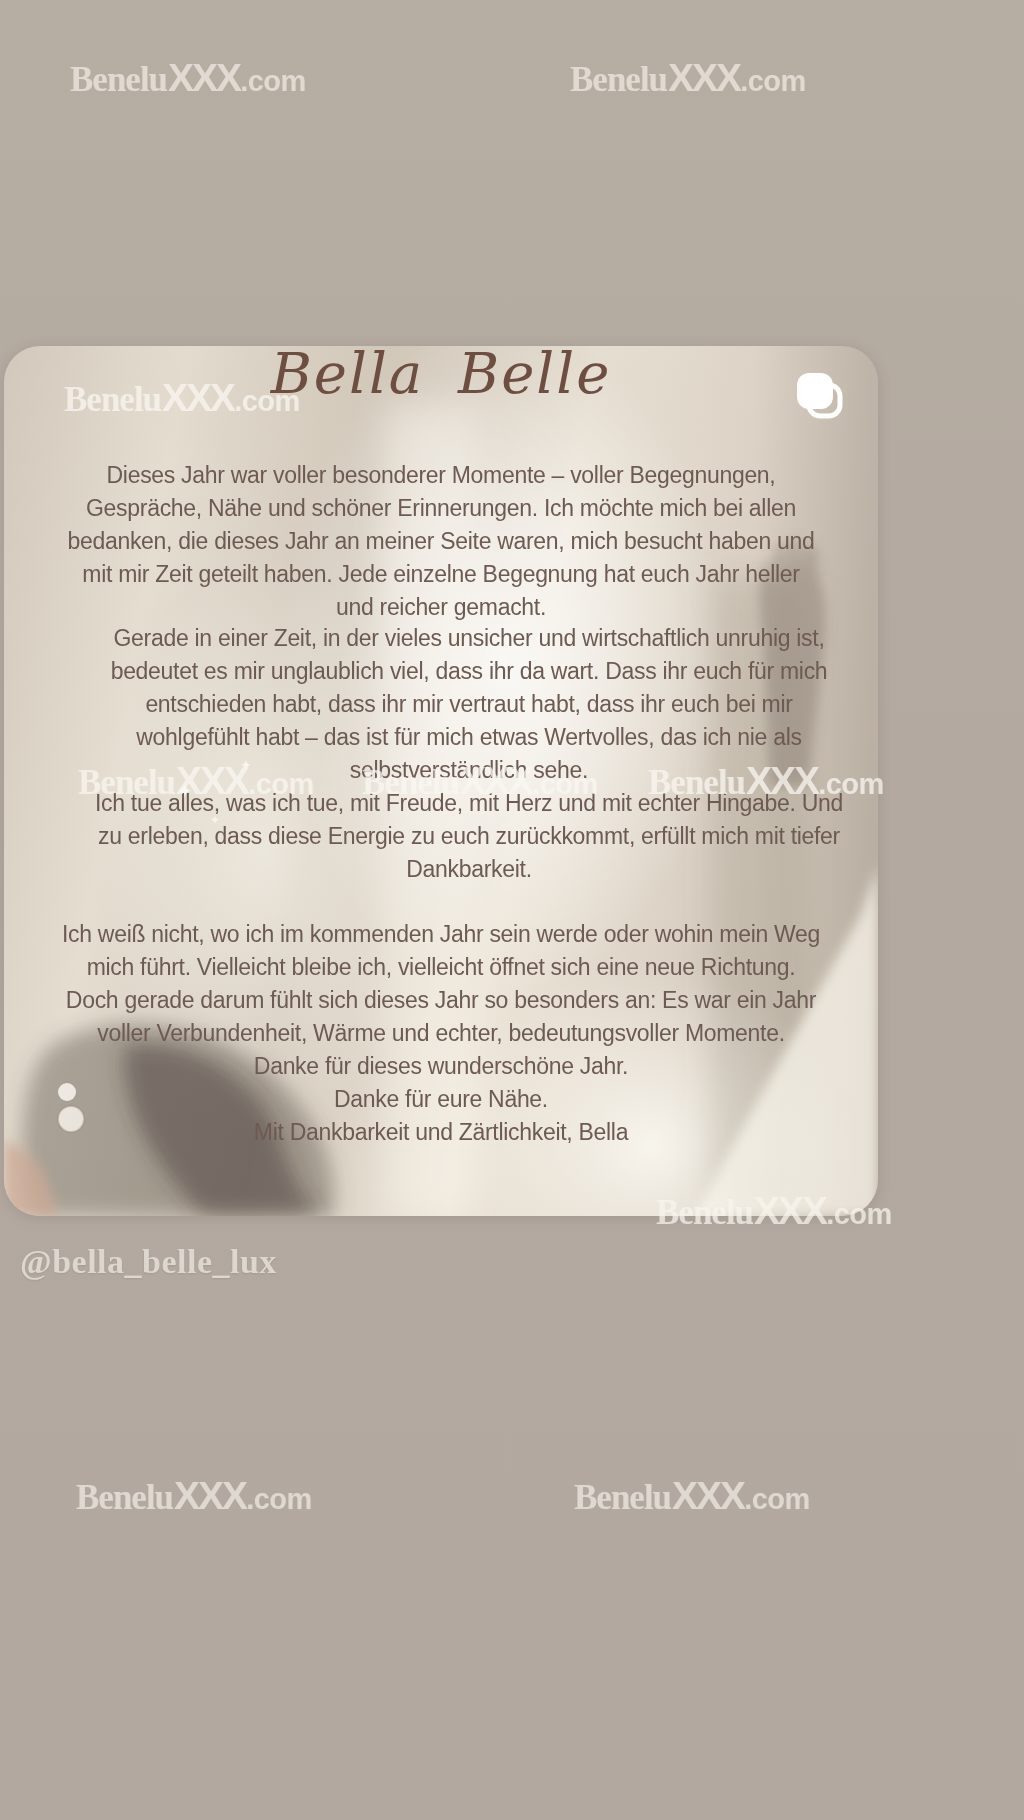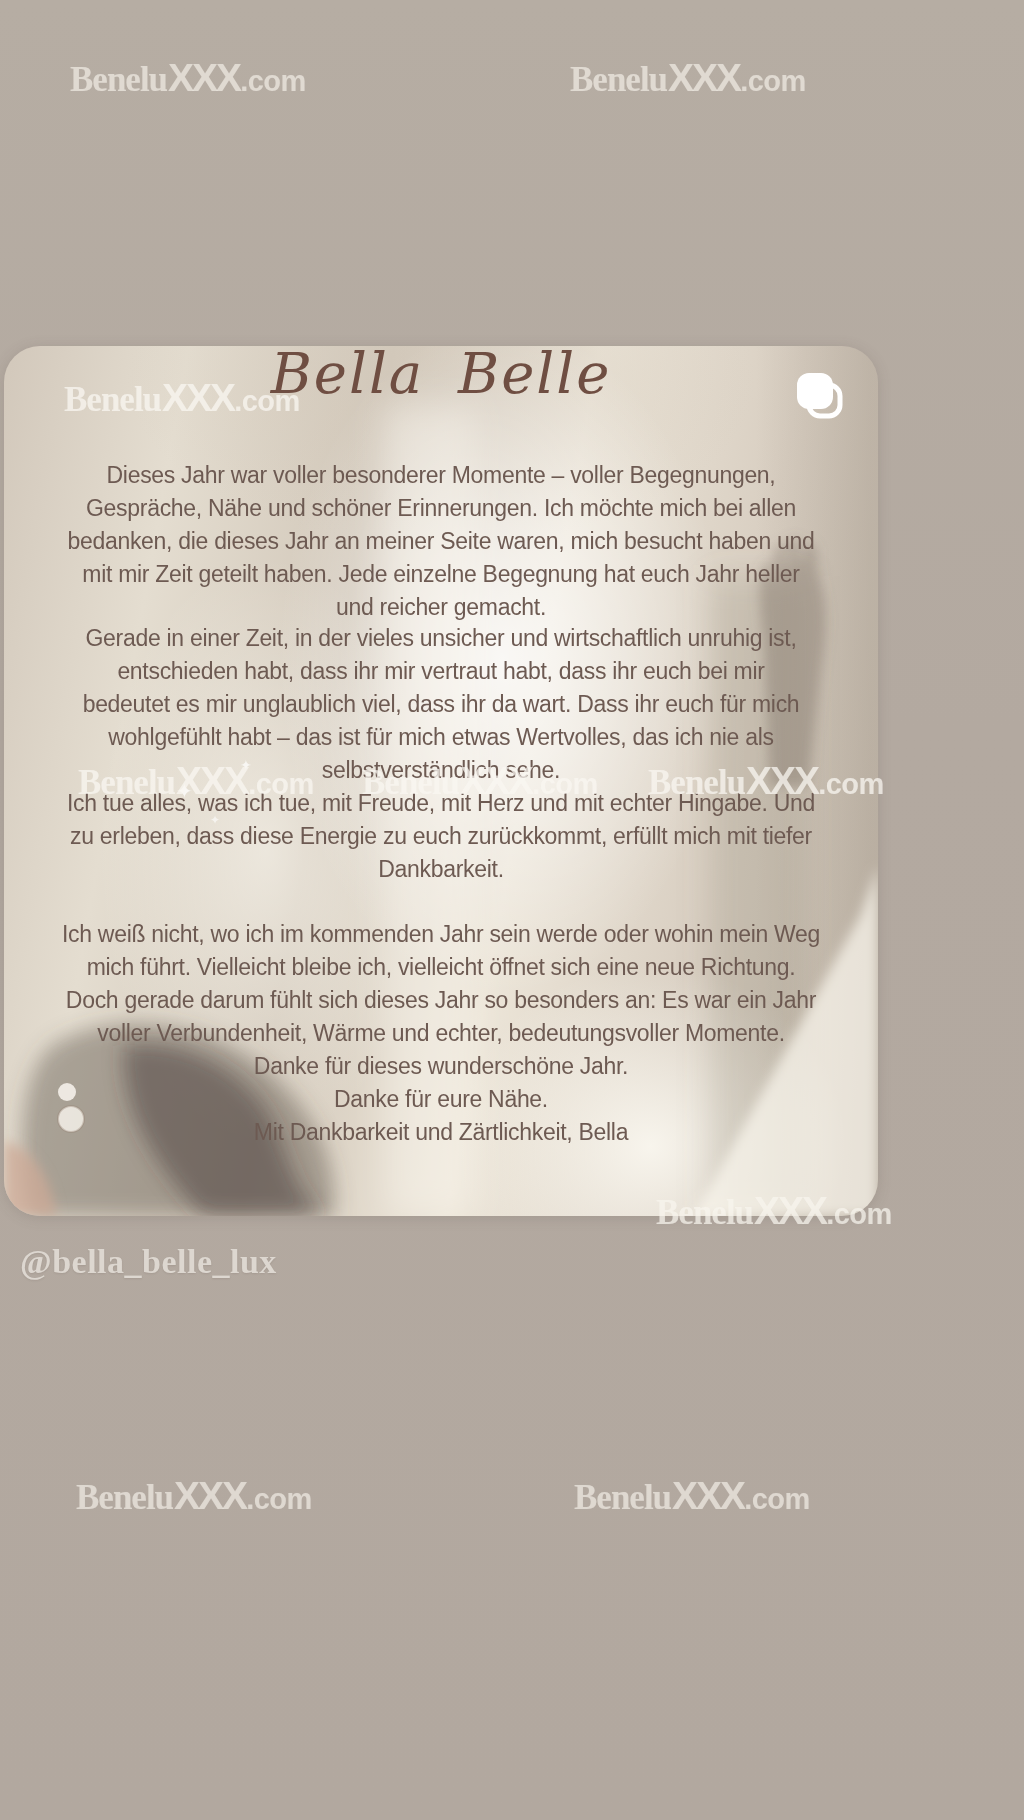--- a/index.html
+++ b/index.html
@@ -101,24 +101,24 @@
     </div>
 
     <div class="block block-a" style="color:#6d5a52;">
       <div class="line">Dieses Jahr war voller besonderer Momente – voller Begegnungen,</div>
       <div class="line">Gespräche, Nähe und schöner Erinnerungen. Ich möchte mich bei allen</div>
       <div class="line">bedanken, die dieses Jahr an meiner Seite waren, mich besucht haben und</div>
       <div class="line">mit mir Zeit geteilt haben. Jede einzelne Begegnung hat euch Jahr heller</div>
       <div class="line">und reicher gemacht.</div>
     </div>
 
-    <div class="block block-b" style="color:#6d5a52;">
+    <div class="block block-b" style="color:#6d5a52;margin-left:28px;">
       <div class="line">Gerade in einer Zeit, in der vieles unsicher und wirtschaftlich unruhig ist,</div>
+      <div class="line">bedeutet es mir unglaublich viel, dass ihr da wart. Dass ihr euch für mich</div>
       <div class="line">entschieden habt, dass ihr mir vertraut habt, dass ihr euch bei mir</div>
-      <div class="line">bedeutet es mir unglaublich viel, dass ihr da wart. Dass ihr euch für mich</div>
       <div class="line">wohlgefühlt habt – das ist für mich etwas Wertvolles, das ich nie als</div>
       <div class="line">selbstverständlich sehe.</div>
       <div class="line">Ich tue alles, was ich tue, mit Freude, mit Herz und mit echter Hingabe. Und</div>
       <div class="line">zu erleben, dass diese Energie zu euch zurückkommt, erfüllt mich mit tiefer</div>
       <div class="line">Dankbarkeit.</div>
     </div>
 
     <div class="block block-c" style="color:#6d5a52;">
       <div class="line">Ich weiß nicht, wo ich im kommenden Jahr sein werde oder wohin mein Weg</div>
       <div class="line">mich führt. Vielleicht bleibe ich, vielleicht öffnet sich eine neue Richtung.</div>

